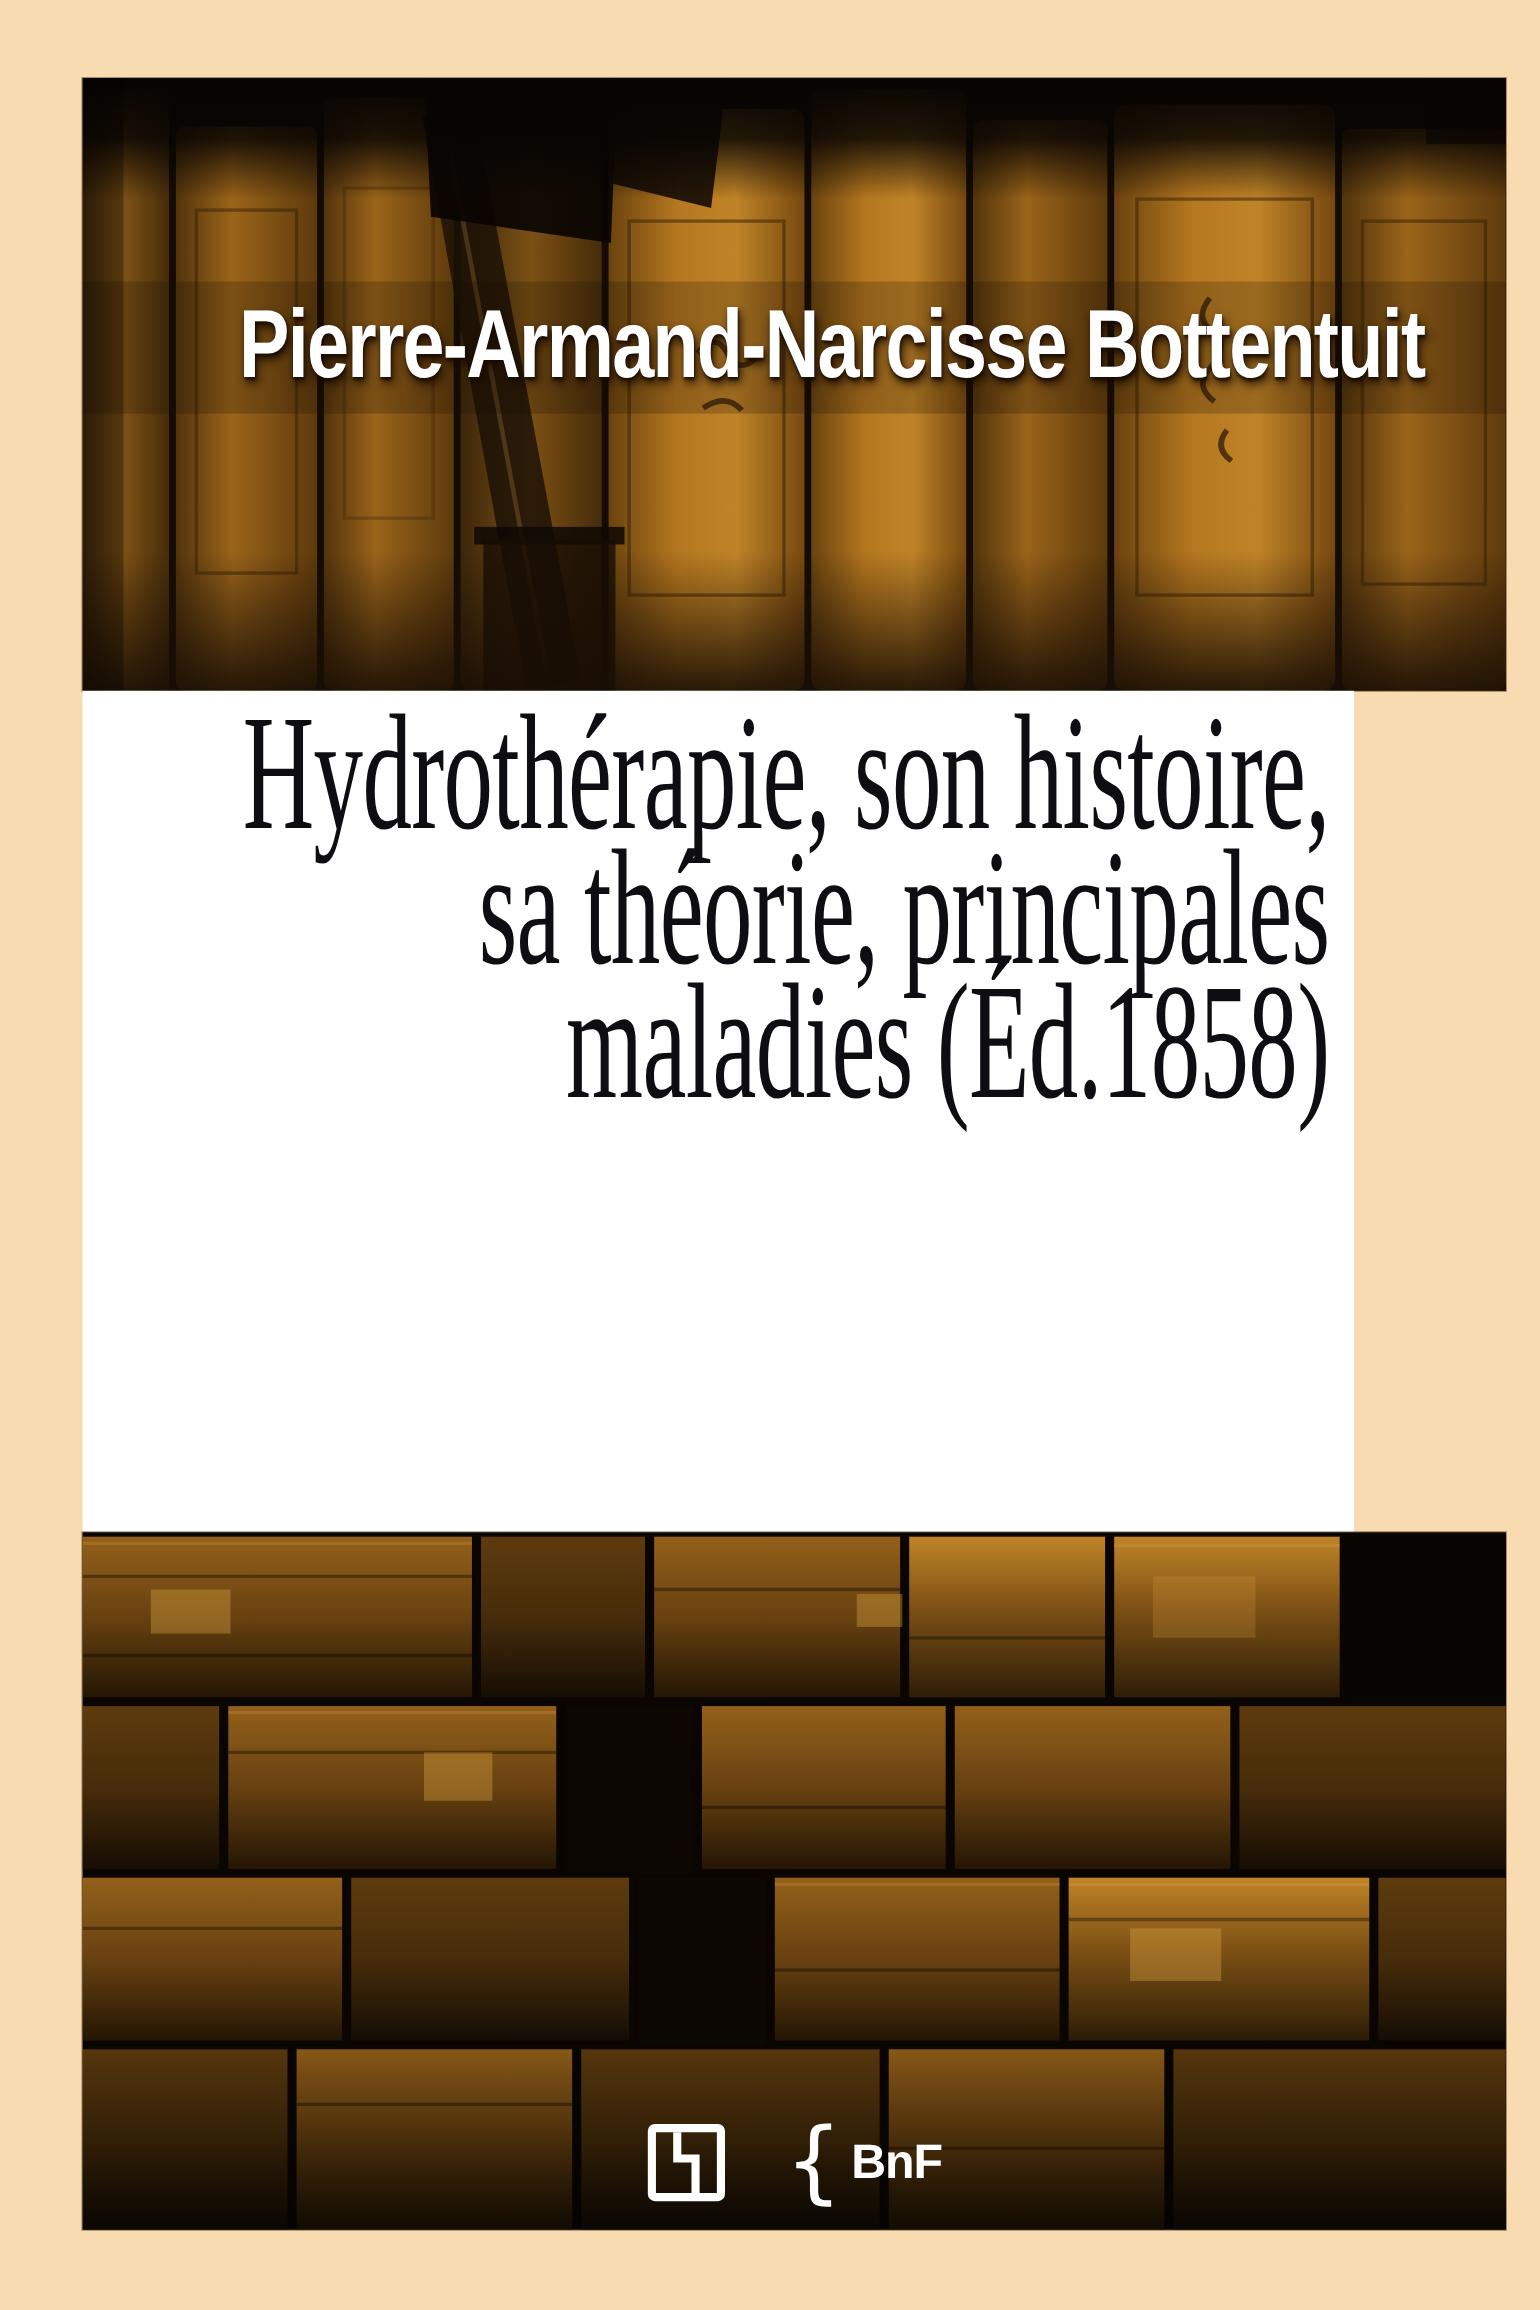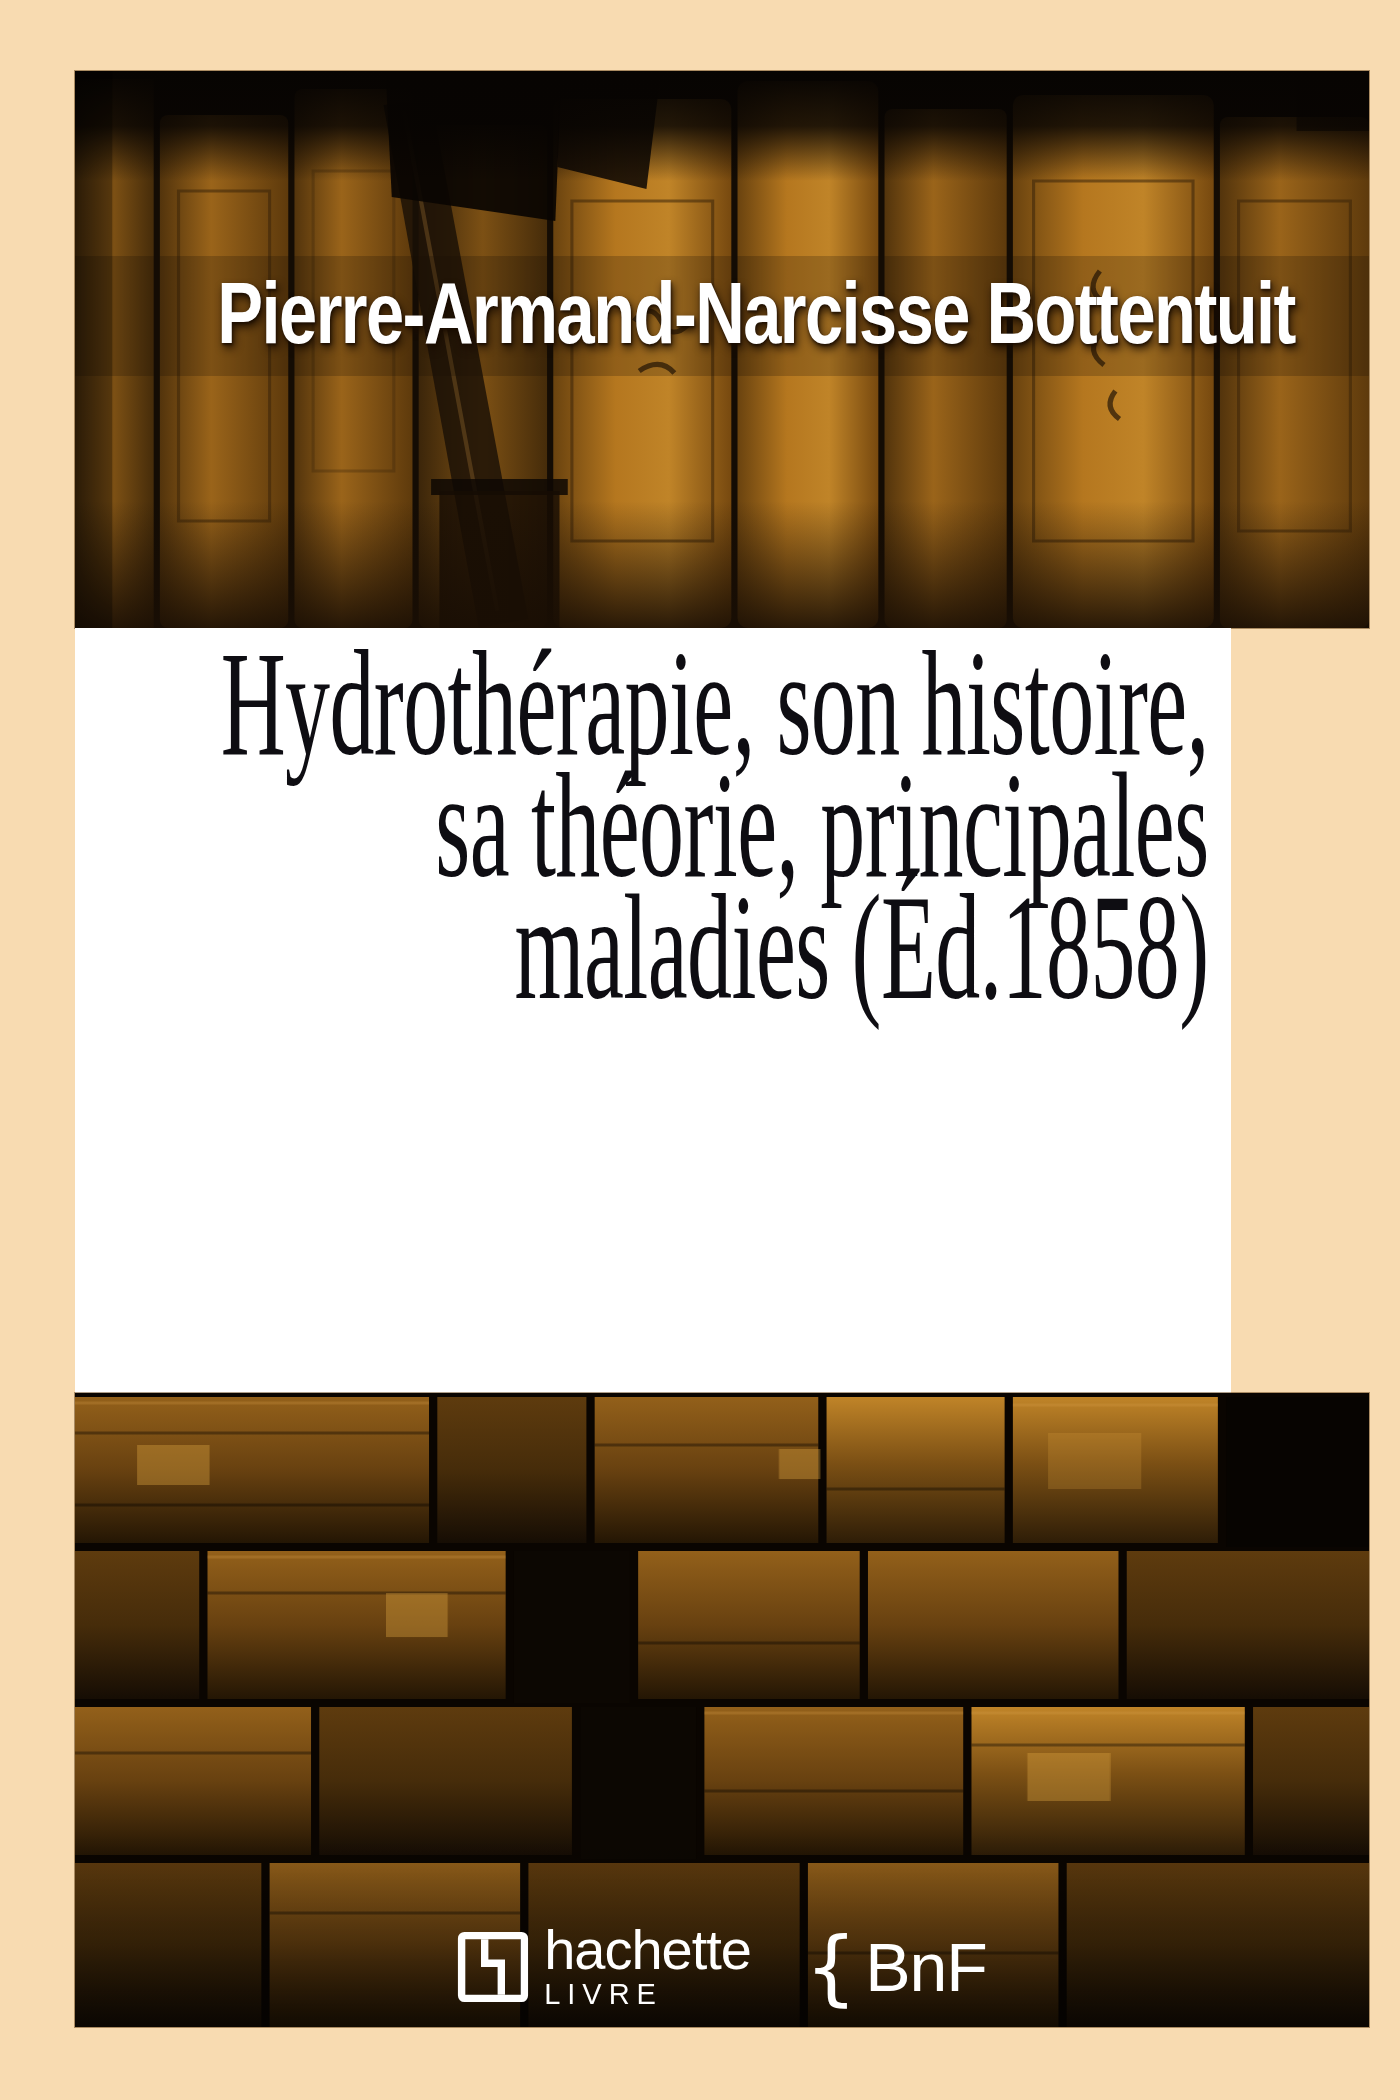--- a/index.html
+++ b/index.html
@@ -41,21 +41,21 @@
     position:absolute;left:0;right:0;top:532px;
     display:flex;justify-content:center;align-items:center;gap:54px;
     color:var(--logo-text,#fff);
   }
   .hachette{display:flex;align-items:center;gap:15px;}
   .hachette-icon{width:72px;height:76px;}
   .hachette-name{font-size:56px;line-height:.9;letter-spacing:-1px;}
   .hachette-sub{font-size:29px;line-height:1;letter-spacing:7px;margin-top:5px;}
   .bnf{display:flex;align-items:center;gap:8px;}
   .bnf-brace{font-family:"DejaVu Sans",sans-serif;font-size:82px;line-height:1;font-weight:normal;}
-  .bnf-name{font-size:68px;line-height:1;font-weight:normal;letter-spacing:-1px;}
+  .bnf-name{font-size:44px;line-height:1;font-weight:bold;letter-spacing:-1px;}
 </style>
 </head>
 <body>
 
 <div class="content">
 
   <div class="photo photo-top">
     <svg class="photo-art" viewBox="0 0 1250 557" preserveAspectRatio="none" aria-hidden="true">
       <defs>
         <linearGradient id="spA" x1="0" y1="0" x2="1" y2="0">
@@ -192,24 +192,20 @@
       </g>
       <rect x="0" y="440" width="1250" height="194" fill="url(#logoShade)"></rect>
     </svg>
 
     <div class="logos">
       <div class="hachette">
         <svg class="hachette-icon" viewBox="0 0 78 78" aria-hidden="true">
           <rect x="5" y="5" width="68" height="68" rx="3" fill="none" stroke="#fff" stroke-width="8"></rect>
           <path d="M30 9 V35 H48 V69" fill="none" stroke="#fff" stroke-width="8"></path>
         </svg>
-        <div class="hachette-text">
-          <div class="hachette-name">hachette</div>
-          <div class="hachette-sub">LIVRE</div>
-        </div>
       </div>
       <div class="bnf">
         <span class="bnf-brace">{</span>
         <span class="bnf-name">BnF</span>
       </div>
     </div>
   </div>
 
 </div>
 

